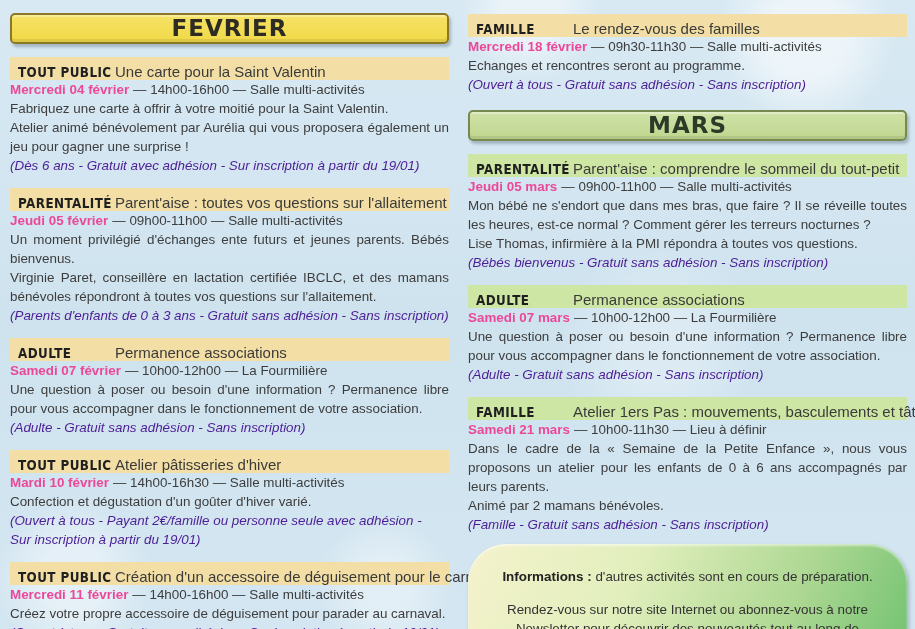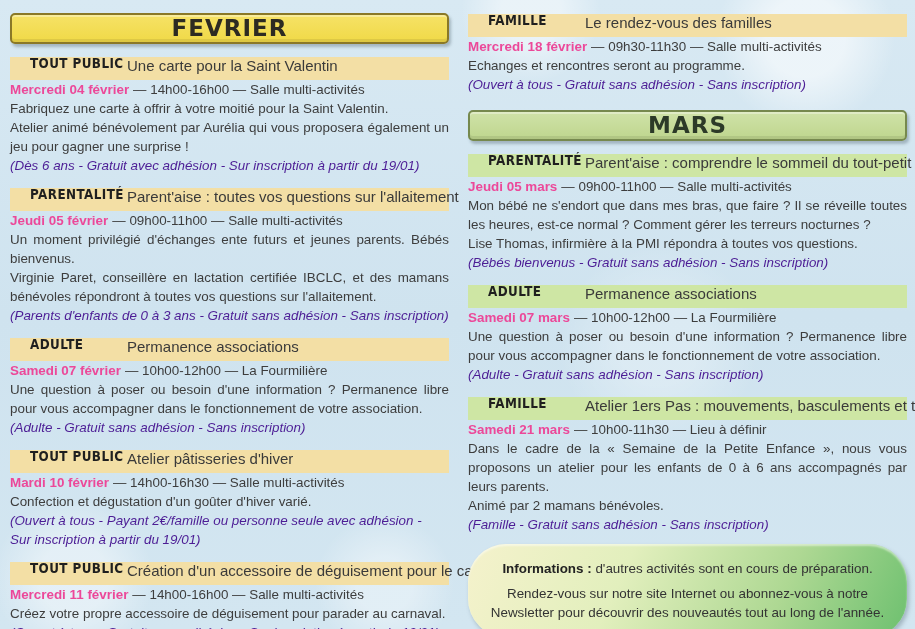--- a/index.html
+++ b/index.html
@@ -22,22 +22,22 @@
     margin-top:13px;height:27px;border:2px solid;border-radius:5px;
     display:flex;align-items:flex-start;justify-content:center;
     font-family:"DejaVu Sans",sans-serif;font-weight:bold;font-size:23px;letter-spacing:1px;
     box-shadow:2px 3px 3px rgba(70,90,100,0.35), inset 0 2px 0 rgba(255,255,255,0.35), inset 0 -3px 0 rgba(0,0,0,0.08);
   }
   .banner.yellow{background:linear-gradient(180deg,#f6e266 0%,#f0d947 100%);border-color:#8a7827;color:#2d2b22;}
   .banner.green {background:linear-gradient(180deg,#cfe2a8 0%,#bfd68e 100%);border-color:#76894e;color:#2c3a28;}
 
   .event{margin-top:0;}
   .bar{
-    margin-top:13px;height:23px;display:flex;align-items:flex-start;
-    padding:0 20px;box-sizing:border-box;
+    margin-top:13px;height:23px;display:flex;align-items:flex-end;
+    padding:0 8px;box-sizing:border-box;
   }
   .bar.tan{background:#f3dfa5;}
   .bar.green{background:#cee6a4;}
   .cat{
     font-family:"DejaVu Sans",sans-serif;font-weight:bold;font-size:12px;color:#1f1f1f;
     flex:0 0 97px;letter-spacing:0.4px;transform:scaleY(1.1);white-space:nowrap;
   }
   .etitle{font-size:15px;color:#3a3a3a;white-space:nowrap;}
 
   .event p{margin:0;font-size:13.4px;line-height:19px;}
@@ -45,21 +45,21 @@
   .dateline b{color:#ec4899;}
   .dateline span{margin-left:4px;margin-top:13px;}
   .desc{text-align:justify;}
   .conds{font-style:italic;white-space:pre-line;color:#4c1d95;}
 
   .info-pill{
     margin-top:10px;border-radius:38px;padding:9px 14px;text-align:center;
     background:linear-gradient(115deg,#f5f2cc 0%,#e2efbd 35%,#aed893 70%,#6dc06f 100%);
     box-shadow:2px 3px 4px rgba(70,90,100,0.35), inset 0 2px 2px rgba(255,255,255,0.5);
   }
-  .info-pill p{margin:6px;font-size:13.4px;line-height:19px;color:#333333;}
+  .info-pill p{margin:14px;font-size:13.4px;line-height:19px;color:#333333;}
   .info-pill b{color:#222222;}
 </style>
 </head>
 <body>
 
 <div class="page">
 
   <div class="col">
 
     <div class="banner yellow">

